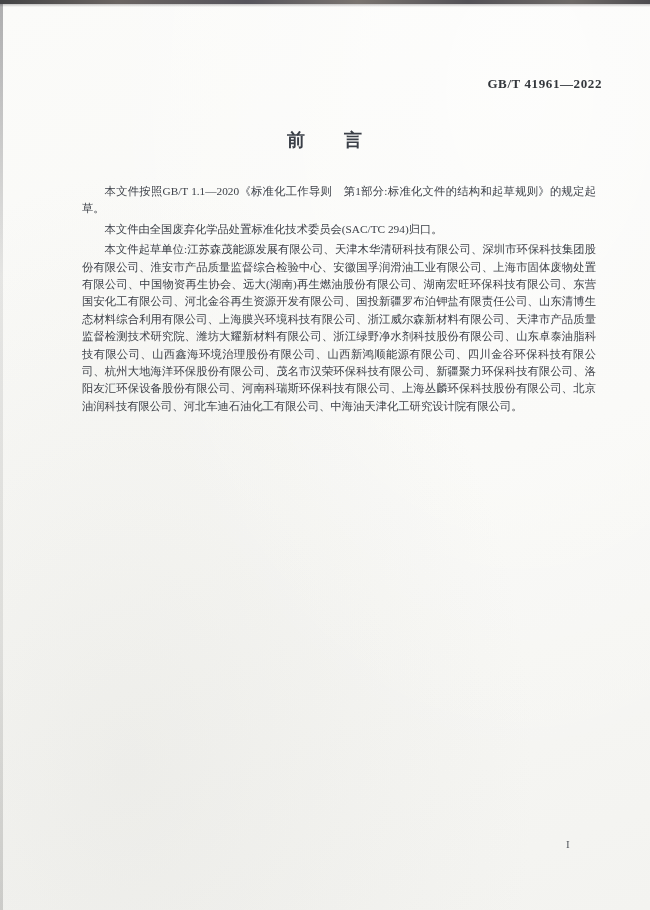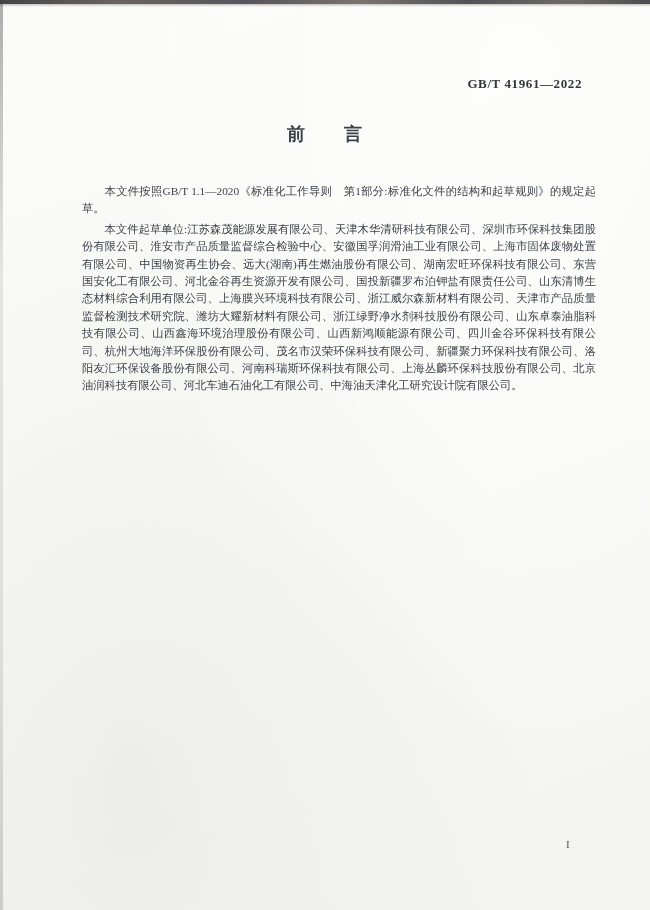--- a/index.html
+++ b/index.html
@@ -42,29 +42,29 @@
     width: 3px;
     background: linear-gradient(180deg,
       rgba(80,80,85,0.45) 0%,
       rgba(140,140,140,0.18) 30%,
       rgba(150,150,148,0.22) 70%,
       rgba(120,120,118,0.30) 100%);
   }
   .std-number {
     position: absolute;
     top: 76px;
-    right: 68px;
+    right: 48px;
     font-size: 13px;
     font-weight: bold;
     letter-spacing: 0.6px;
     color: #33373c;
   }
   .doc-title {
     position: absolute;
-    top: 122px;
+    top: 128px;
     left: 0;
     width: 100%;
     margin: 0;
     text-align: center;
     font-size: 18px;
     font-weight: bold;
     letter-spacing: 1px;
     color: #3a3f47;
   }
   .doc-body {
@@ -98,18 +98,19 @@
   <div class="scan-edge-top"></div>
   <div class="scan-edge-top-fade"></div>
   <div class="scan-edge-left"></div>
 
   <div class="std-number">GB/T 41961—2022</div>
 
   <h1 class="doc-title">前　　言</h1>
 
   <div class="doc-body">
     <p>本文件按照GB/T 1.1—2020《标准化工作导则　第1部分:标准化文件的结构和起草规则》的规定起草。</p>
+    <p>本文件由全国废弃化学品处置标准化技术委员会(SAC/TC 294)归口。</p>
     <p>本文件起草单位:江苏森茂能源发展有限公司、天津木华清研科技有限公司、深圳市环保科技集团股份有限公司、淮安市产品质量监督综合检验中心、安徽国孚润滑油工业有限公司、上海市固体废物处置有限公司、中国物资再生协会、远大(湖南)再生燃油股份有限公司、湖南宏旺环保科技有限公司、东营国安化工有限公司、河北金谷再生资源开发有限公司、国投新疆罗布泊钾盐有限责任公司、山东清博生态材料综合利用有限公司、上海膜兴环境科技有限公司、浙江威尔森新材料有限公司、天津市产品质量监督检测技术研究院、潍坊大耀新材料有限公司、浙江绿野净水剂科技股份有限公司、山东卓泰油脂科技有限公司、山西鑫海环境治理股份有限公司、山西新鸿顺能源有限公司、四川金谷环保科技有限公司、杭州大地海洋环保股份有限公司、茂名市汉荣环保科技有限公司、新疆聚力环保科技有限公司、洛阳友汇环保设备股份有限公司、河南科瑞斯环保科技有限公司、上海丛麟环保科技股份有限公司、北京油润科技有限公司、河北车迪石油化工有限公司、中海油天津化工研究设计院有限公司。</p>
   </div>
 
   <div class="page-number">I</div>
 
 </div>
 
 </body></html>

